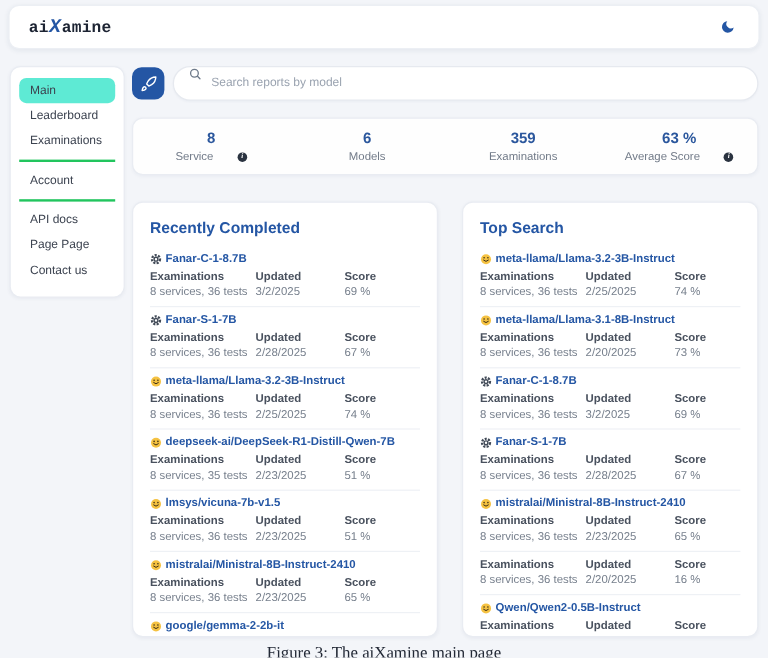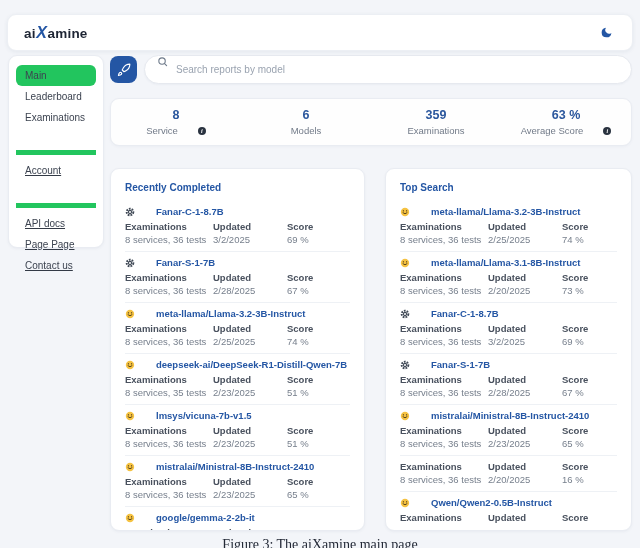--- a/index.html
+++ b/index.html
@@ -5,42 +5,42 @@
   * { margin:0; padding:0; box-sizing:border-box; }
   html,body { width:640px; height:548px; overflow:hidden; }
   body {
     position:relative;
     font-family:"Liberation Sans", sans-serif;
     background:#f3f5f9;
     color:#333a46;
   }
   
   .header {
-    position:absolute; left:7px; right:7px; top:14px; height:37px;
+    position:absolute; left:7px; right:7px; top:4px; height:37px;
     background:#fff; border:1px solid #eceff4; border-radius:9px;
     box-shadow:0 1px 4px rgba(30,50,90,.07);
-    display:flex; align-items:center; padding:0 16px;
+    display:flex; align-items:center; padding:0 16px;font-family:Liberation Mono, monospace;
   }
   .logo { font-size:13.5px; font-weight:700; color:#1d2433; cursor:pointer; letter-spacing:.2px; }
   .logo .logo-x { color:#2456a4; font-style:italic; font-size:16px; font-weight:600; padding:0 .5px; }
   .theme-toggle { margin-left:auto; width:20px; height:20px; display:flex; align-items:center; justify-content:center; cursor:pointer; }
   
   .sidebar {
     position:absolute; left:8px; top:55px; width:96px; height:193px;
     background:#fff; border:1px solid #e9ecf2; border-radius:9px;
     box-shadow:0 1px 3px rgba(30,50,90,.05);
     padding:7px 7px;
   }
   .side-group { padding:2px 0; }
-  .side-group + .side-group { border-top:5px solid #22c55e; margin-top:20px; padding-top:5px;text-decoration:underline; }
+  .side-group + .side-group { border-top:2px solid #22c55e; margin-top:3px; padding-top:5px; }
   .side-item {
     font-size:10px; color:#3c4350; padding:5px 9px; border-radius:6px;
     cursor:pointer; white-space:nowrap;
   }
-  .side-item.active { background:#22c55e; }
+  .side-item.active { background:#5eead4; }
   
   .launch-btn {
     position:absolute; left:110px; top:56px; width:27px; height:27px;
     background:#2456a4; border:none; border-radius:8px; cursor:pointer;
     display:flex; align-items:center; justify-content:center;
   }
   .search-wrap {
     position:absolute; left:144px; top:55px; width:488px; height:29px;
     background:#fff; border:1px solid #e6e9ef; border-radius:15px;
     display:flex; padding:0 12px;
@@ -68,24 +68,24 @@
   }
   
   .panel {
     position:absolute; top:168px; height:363px;
     background:#fff; border:1px solid #e9ecf2; border-radius:9px;
     box-shadow:0 1px 3px rgba(30,50,90,.05);
     padding:13px 14px 6px; overflow:hidden;
   }
   .panel.left  { left:110px; width:255px; }
   .panel.right { left:385px; width:247px; }
-  .panel-title { font-size:10px; font-weight:700; color:#2456a4; margin-bottom:8px; }
+  .panel-title { font-size:13px; font-weight:700; color:#2456a4; margin-bottom:8px; }
   .model-item { padding:5px 0 6px; border-bottom:1px solid #eef1f5; cursor:pointer; }
   .model-item:last-child { border-bottom:none; }
-  .model-name-row { display:flex; align-items:center; gap:21px; margin-bottom:4px; }
+  .model-name-row { display:flex; align-items:center; gap:3px; margin-bottom:4px; }
   .model-name { font-size:9.5px; font-weight:700; color:#2456a4; white-space:nowrap; }
   .micon { width:10px; height:10px; flex:0 0 10px; display:inline-flex; }
   .model-grid { display:grid; grid-template-columns:88px 74px auto; }
   .mg-head { font-size:9.5px; color:#49515e; font-weight:600; padding-bottom:2px; white-space:nowrap; }
   .mg-val  { font-size:9.5px; color:#767f8c; white-space:nowrap; }
   
   .caption {
     position:absolute; top:537px; left:0; width:100%;
     text-align:center; font-family:"Liberation Serif", serif;
     font-size:14px; color:#232936;

